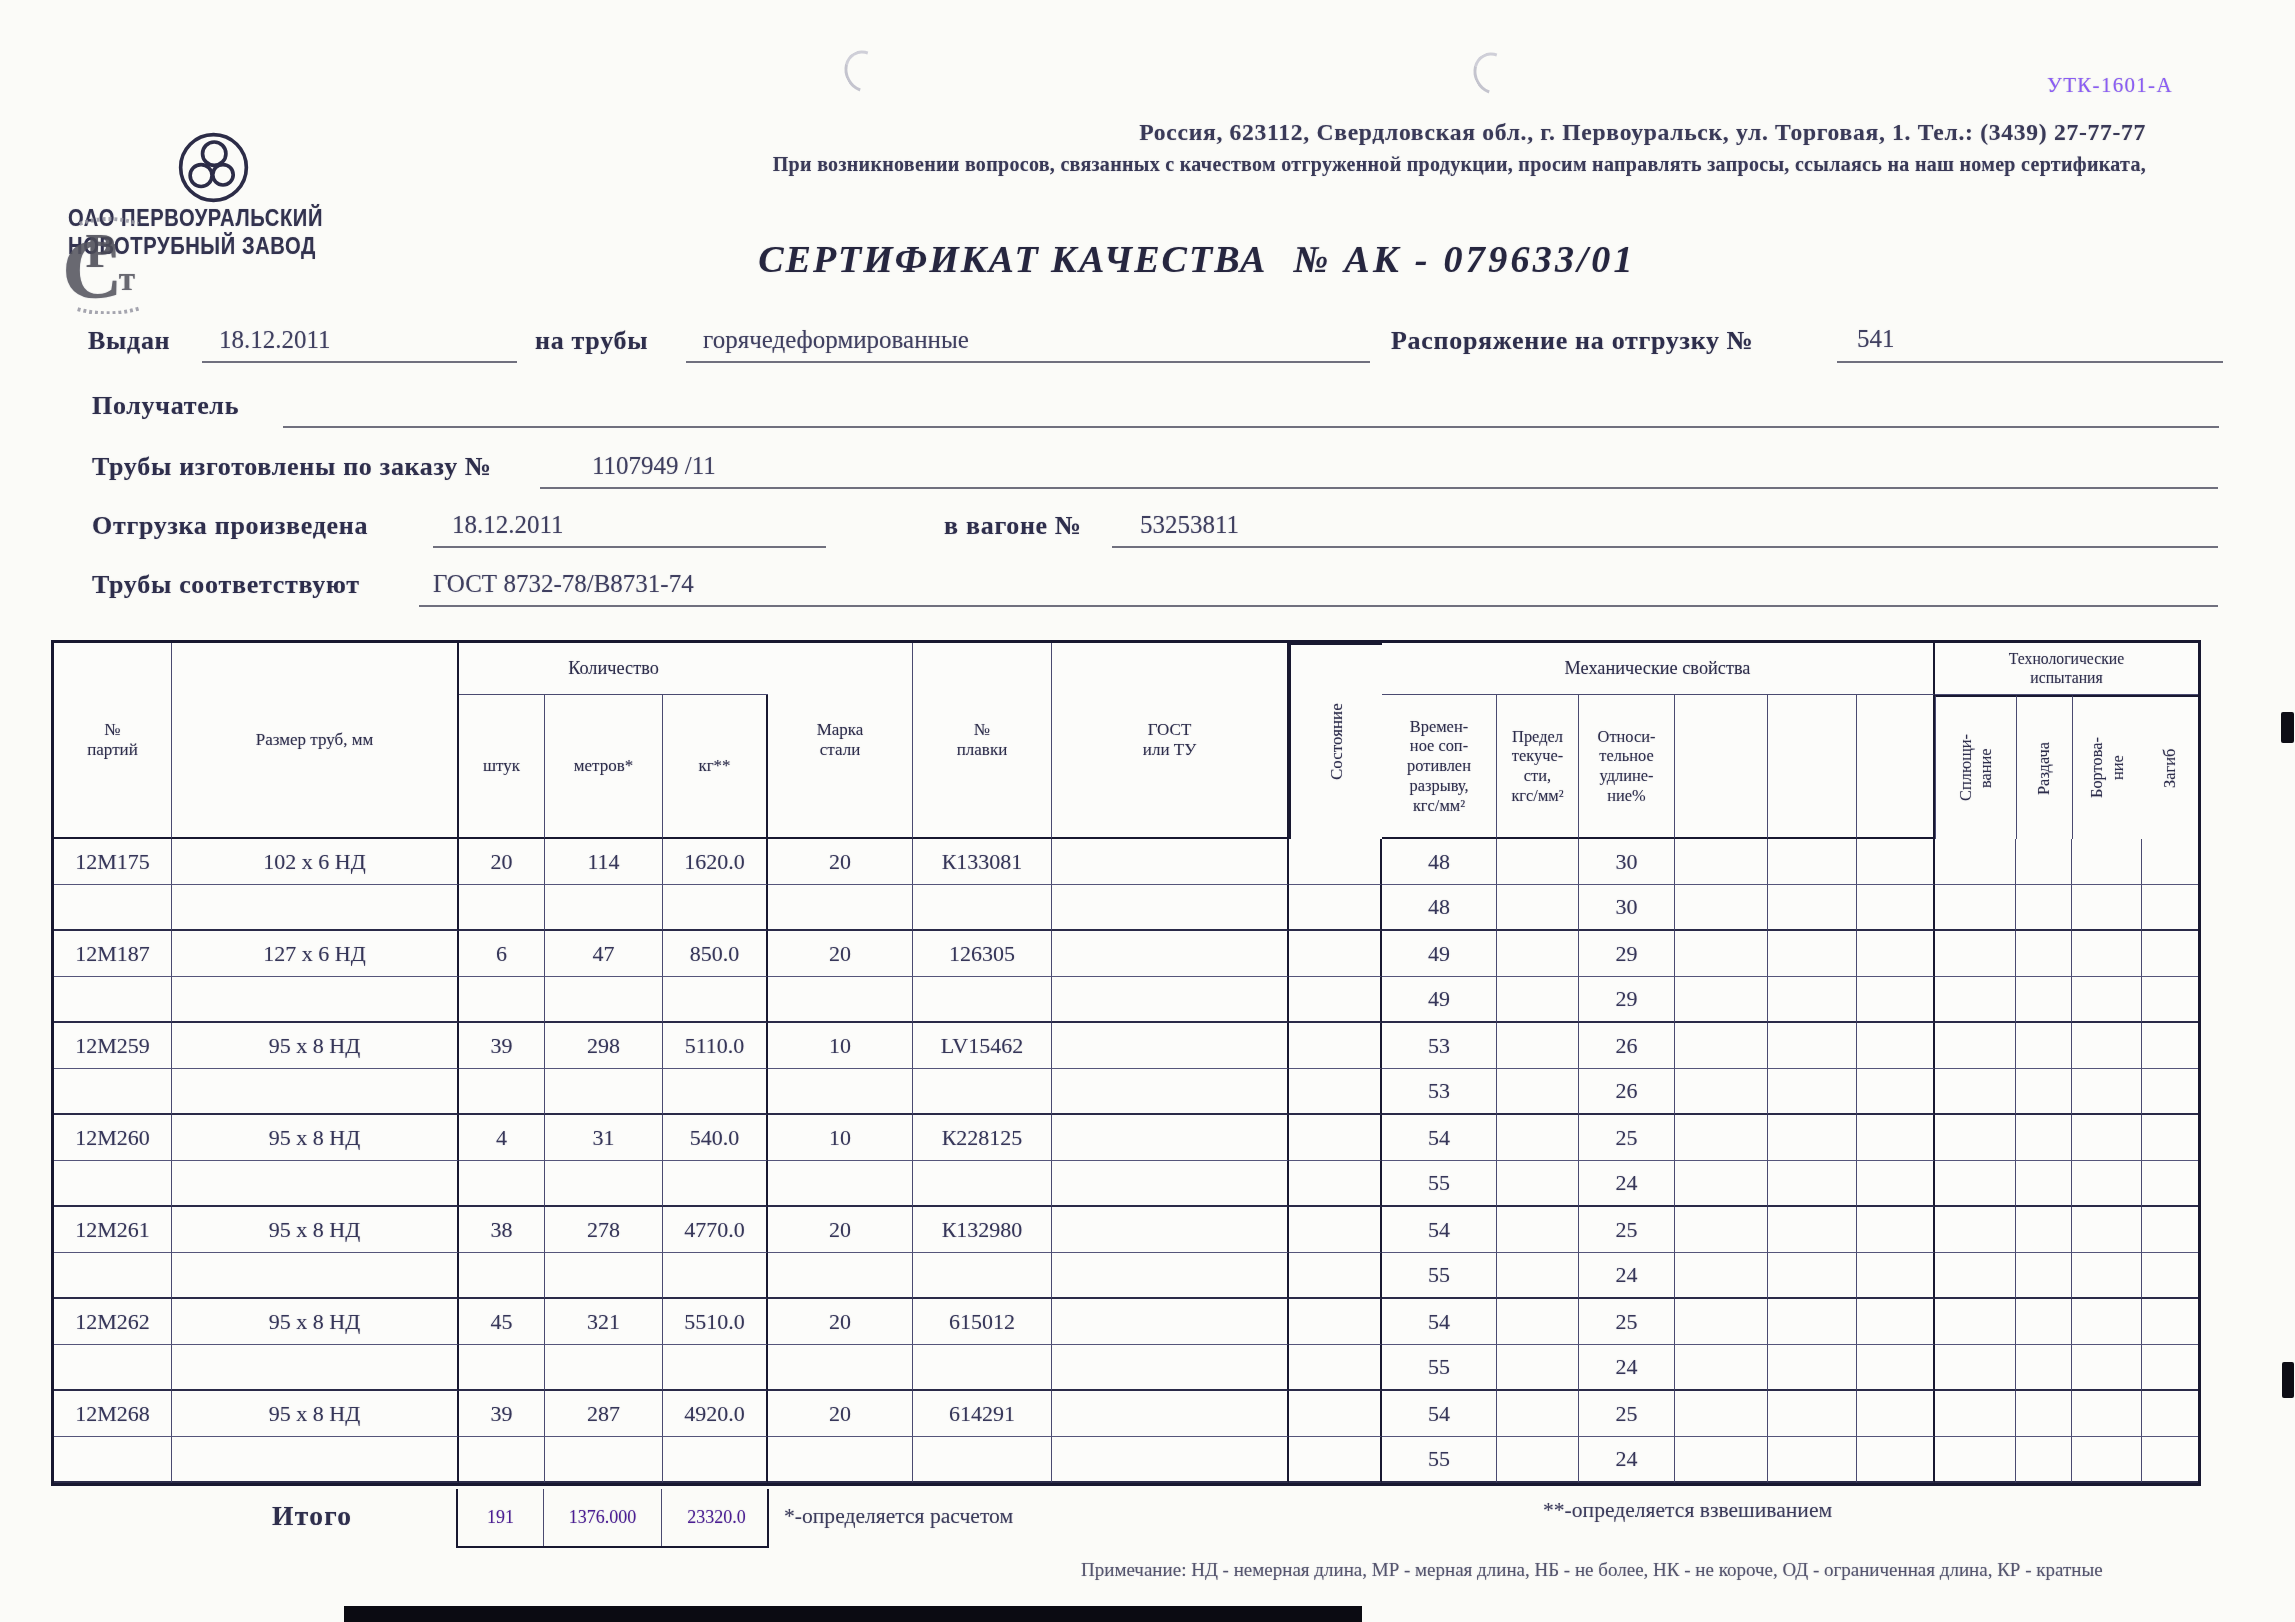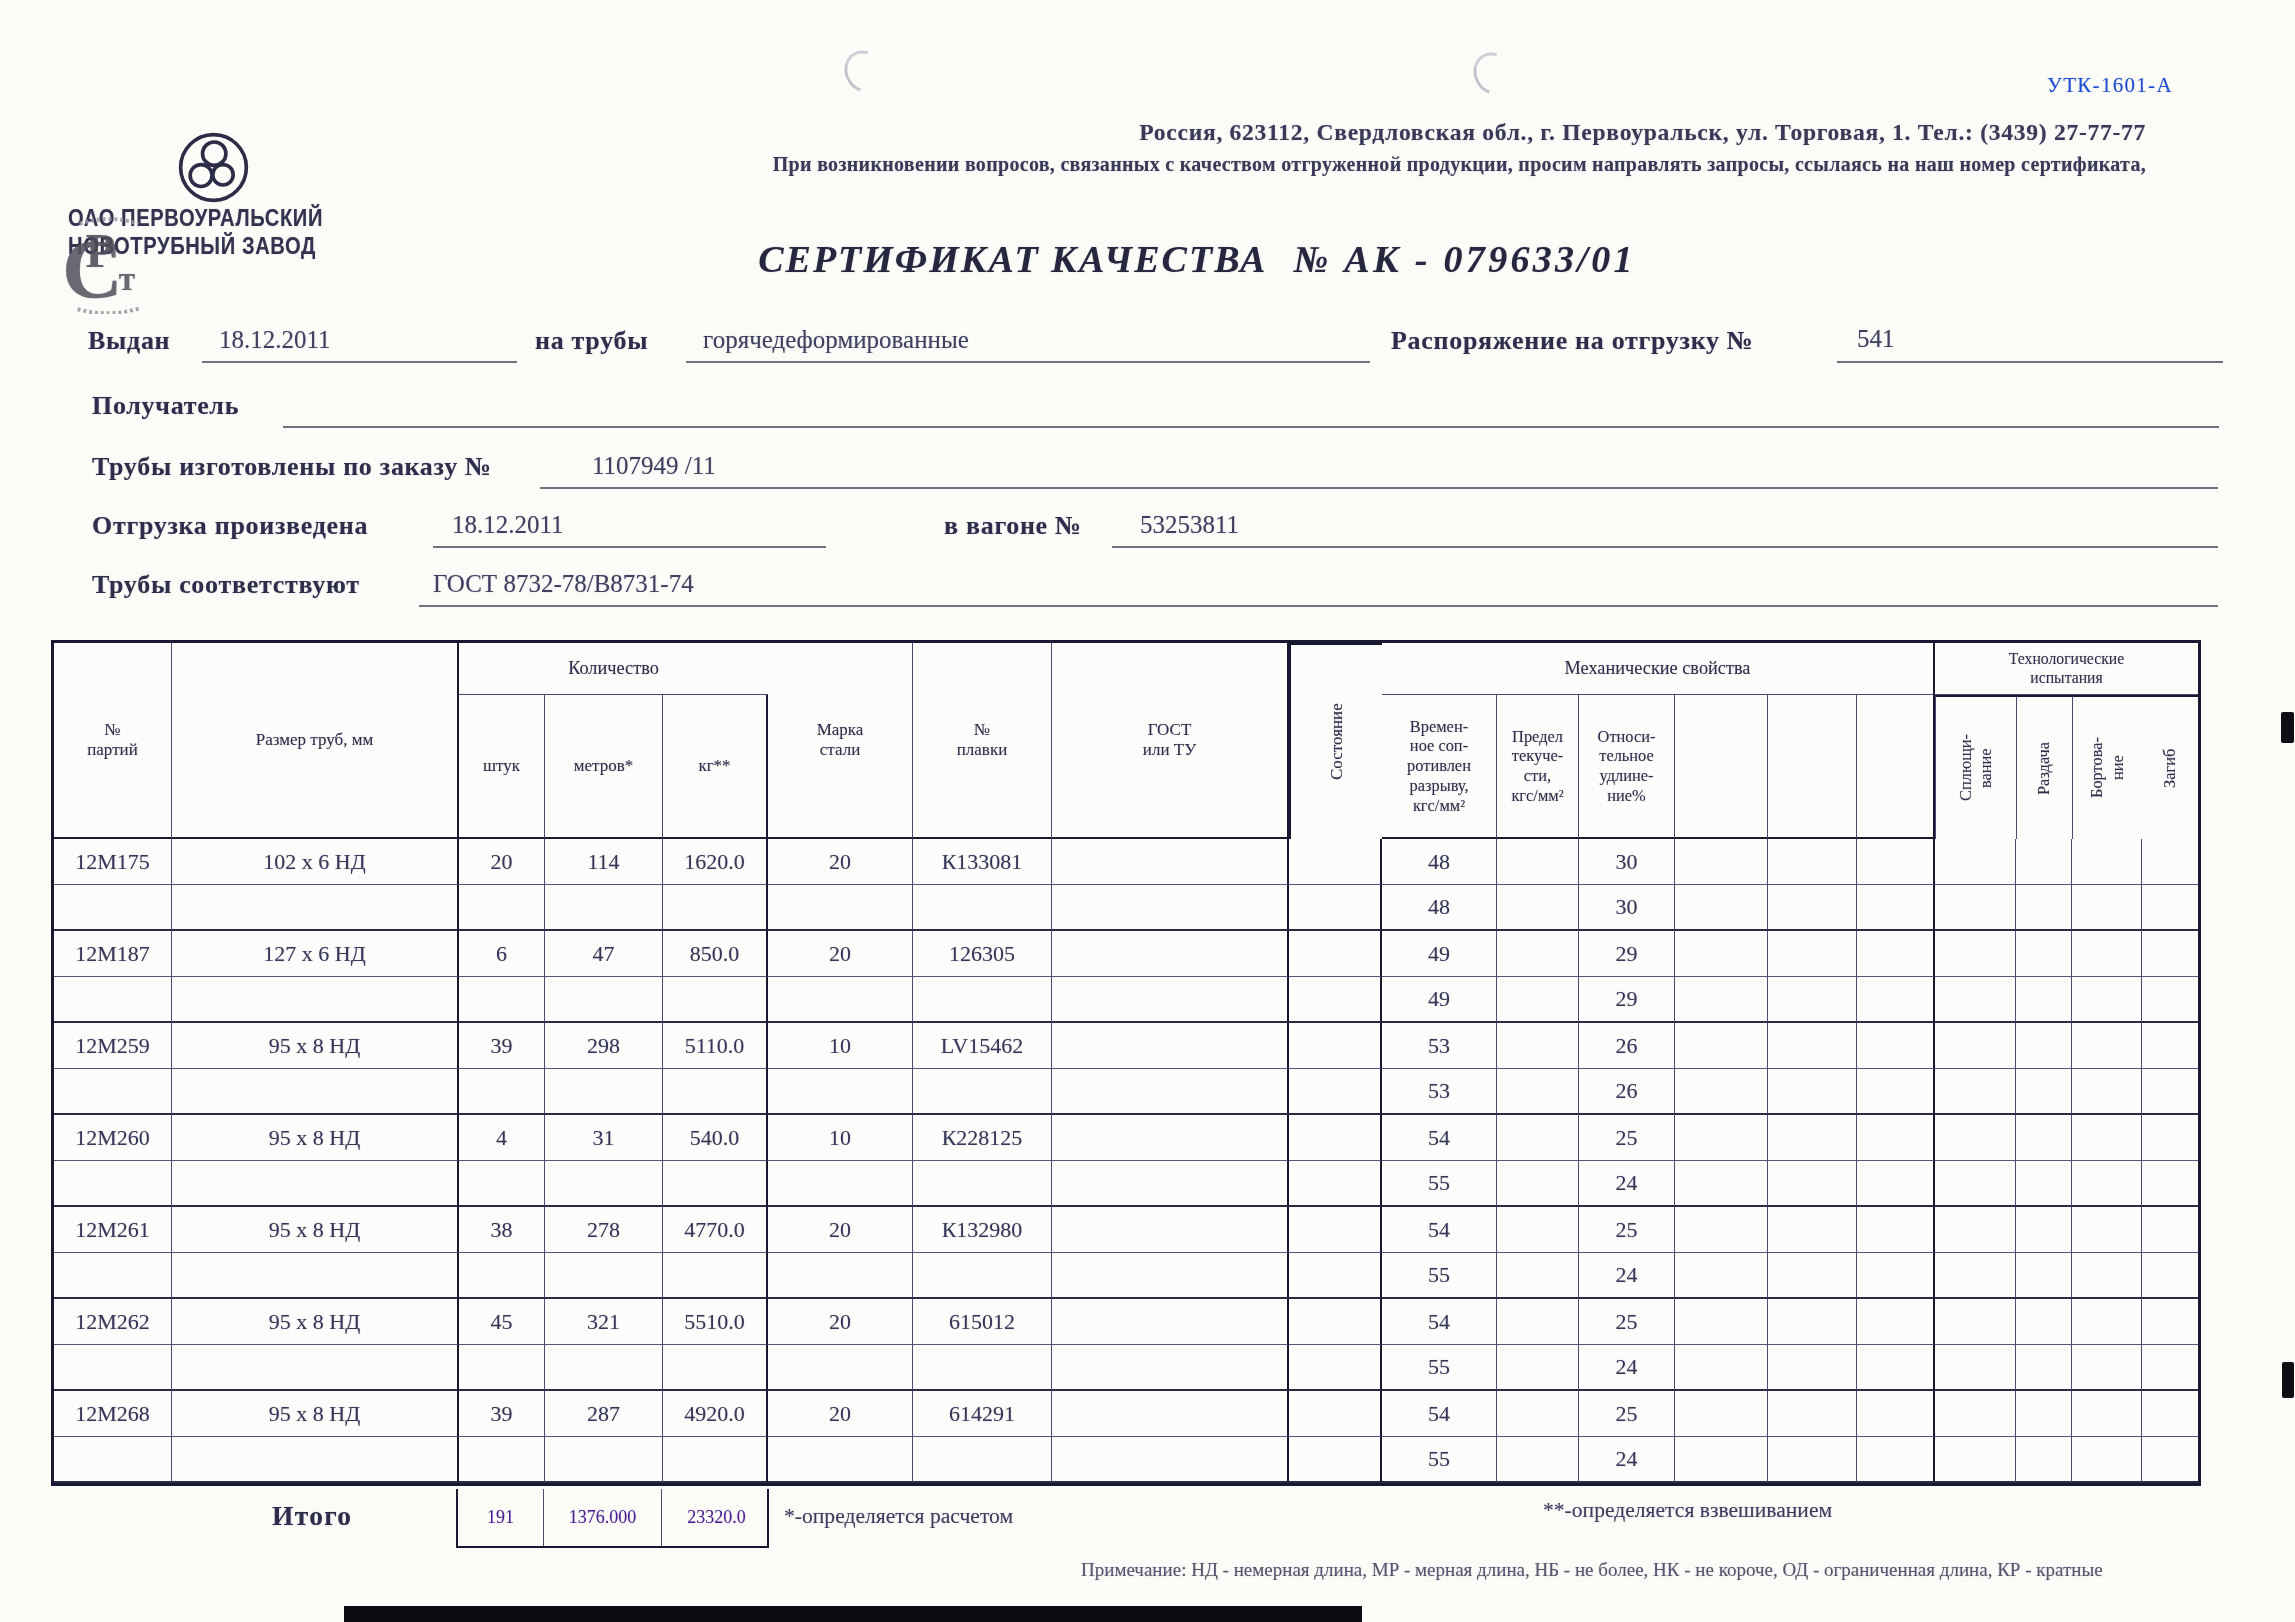--- a/index.html
+++ b/index.html
@@ -17,21 +17,21 @@
     font-family:"Liberation Serif","DejaVu Serif",serif;color:var(--ink);
     overflow:hidden;
   }
   .scan{text-shadow:0 0 1.3px rgba(46,46,80,.30);}
   
   .arc{position:absolute;width:38px;height:43px;border:3.9px solid transparent;
        border-left-color:#c4c4ce;border-top-color:#cfcfd8;border-radius:50%;transform:rotate(-28deg);}
   .blob{position:absolute;background:#0e0e16;border-radius:2px;}
   .bottom-bar{position:absolute;left:344px;top:1606px;width:1018px;height:16.4px;background:#0b0b12;}
   
-  .form-code{position:absolute;left:2047px;top:73px;font-size:21px;letter-spacing:1.3px;color:#1d4ed8;}
+  .form-code{position:absolute;left:2047px;top:73px;font-size:21px;letter-spacing:1.3px;color:#8b5cf6;}
   .logo{position:absolute;left:56px;top:131px;display:flex;align-items:center;flex-direction:column;}
   .logo-text{margin-left:11.8px;font-family:"Liberation Sans","DejaVu Sans",sans-serif;
              font-weight:700;font-size:24px;line-height:1.18;color:#33334f;
              transform:scaleX(.84);transform-origin:left center;letter-spacing:0.7px;white-space:pre-line;}
   .stamp{position:absolute;left:60px;top:216px;opacity:.88;}
   .addr{position:absolute;left:471px;top:119px;width:1675px;text-align:right;color:#3a3a58;}
   .addr-l1{font-size:23.6px;font-weight:600;letter-spacing:0.7px;}
   .addr-l2{font-size:20px;font-weight:600;margin-top:6.5px;letter-spacing:0.3px;}
   .addr-l3{font-size:20px;font-weight:600;margin-top:5.2px;}
   .email{border-bottom:2px solid #3a3a58;}

